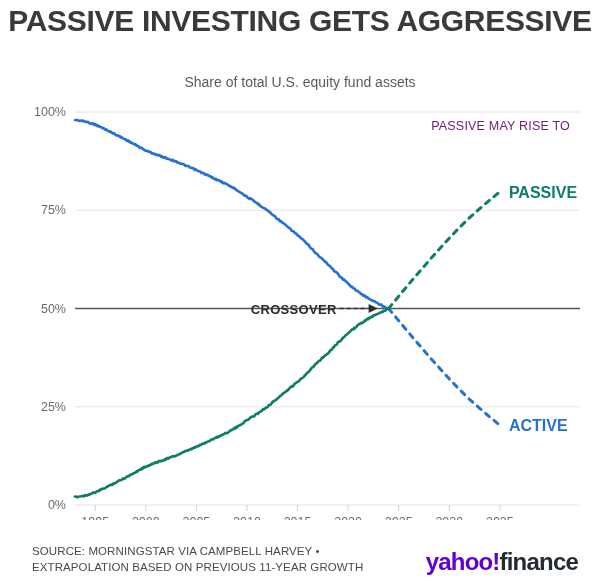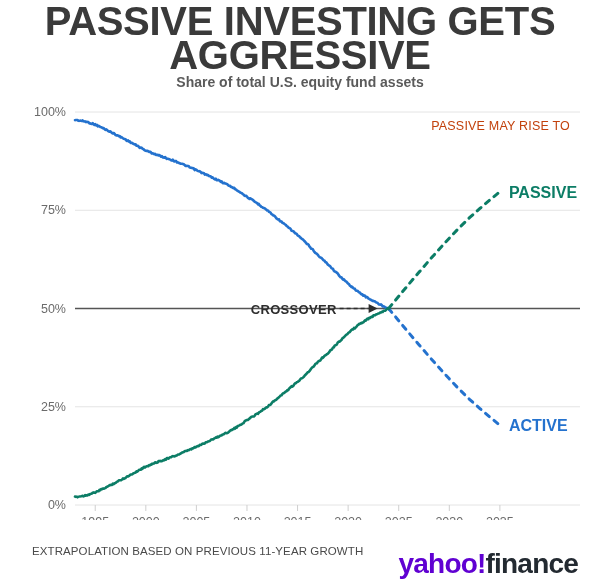--- a/index.html
+++ b/index.html
@@ -9,55 +9,55 @@
     font-family:"Liberation Sans", sans-serif;
     color:#2d2d2d;
     overflow:hidden;
     position:relative;
   }
   .wrap{width:600px;height:583px;position:relative;}
 
   .title{
     position:absolute;left:0;top:4px;width:600px;
     text-align:center;
-    font-size:40px;line-height:34px;
+    font-size:30px;line-height:34px;
     font-weight:bold;
     letter-spacing:-0.3px;
     color:#3a3a3a;
   }
   .subtitle{
     position:absolute;left:0;top:74px;width:600px;
     text-align:center;
     font-size:14px;
     color:#5a5a5a;
-    font-weight:bold;
+    font-weight:normal;
   }
 
   .chart{position:absolute;left:0;top:95px;width:600px;height:425px;}
 
   .annot{
     position:absolute;
     right:30px;top:118px;
     text-align:right;
     font-size:12.5px;
     line-height:17px;
-    color:#c2410c;
+    color:#701a75;
     letter-spacing:0.2px;
   }
 
   .footer-src{
     position:absolute;left:32px;top:543px;
     font-size:11.5px;line-height:16px;
     color:#4a4a4a;
     letter-spacing:0.1px;
     width:370px;
   }
   .logo{
     position:absolute;right:22px;top:548px;
-    font-size:28px;font-weight:bold;letter-spacing:-0.8px;
+    font-size:24px;font-weight:bold;letter-spacing:-0.8px;
     white-space:nowrap;
   }
   .logo .y{color:#6001d2;}
   .logo .f{color:#232a31;}
 
   .axis-label{font-size:12.5px;fill:#6b6b6b;font-family:"Liberation Sans",sans-serif;}
   .ser-label{font-size:16px;font-weight:bold;font-family:"Liberation Sans",sans-serif;}
   .cross-label{font-size:13px;font-weight:bold;fill:#2d2d2d;font-family:"Liberation Sans",sans-serif;letter-spacing:0.3px;}
 </style>
 </head>
@@ -120,20 +120,21 @@
         <line x1="339.6046511627907" y1="213.5" x2="368.6046511627907" y2="213.5" stroke="#2d2d2d" stroke-width="1.7" stroke-dasharray="4 3"></line>
         <path d="M368.6046511627907 209 L377.6046511627907 213.5 L368.6046511627907 218 Z" fill="#2d2d2d"></path>
       </g>
     <g id="serieslabels">
         <text x="508.8837209302325" y="336.221" fill="#2472CE" class="ser-label">ACTIVE</text>
         <text x="508.8837209302325" y="102.779" fill="#0C7D66" class="ser-label">PASSIVE</text>
       </g>
   </svg>
 
   <div class="footer-src">
+    <div>SOURCE: MORNINGSTAR VIA CAMPBELL HARVEY •</div>
     <div>EXTRAPOLATION BASED ON PREVIOUS 11-YEAR GROWTH</div>
   </div>
 
   <div class="logo">
     <span class="y">yahoo!</span><span class="f">finance</span>
   </div>
 
 </div>
 
 </body></html>

